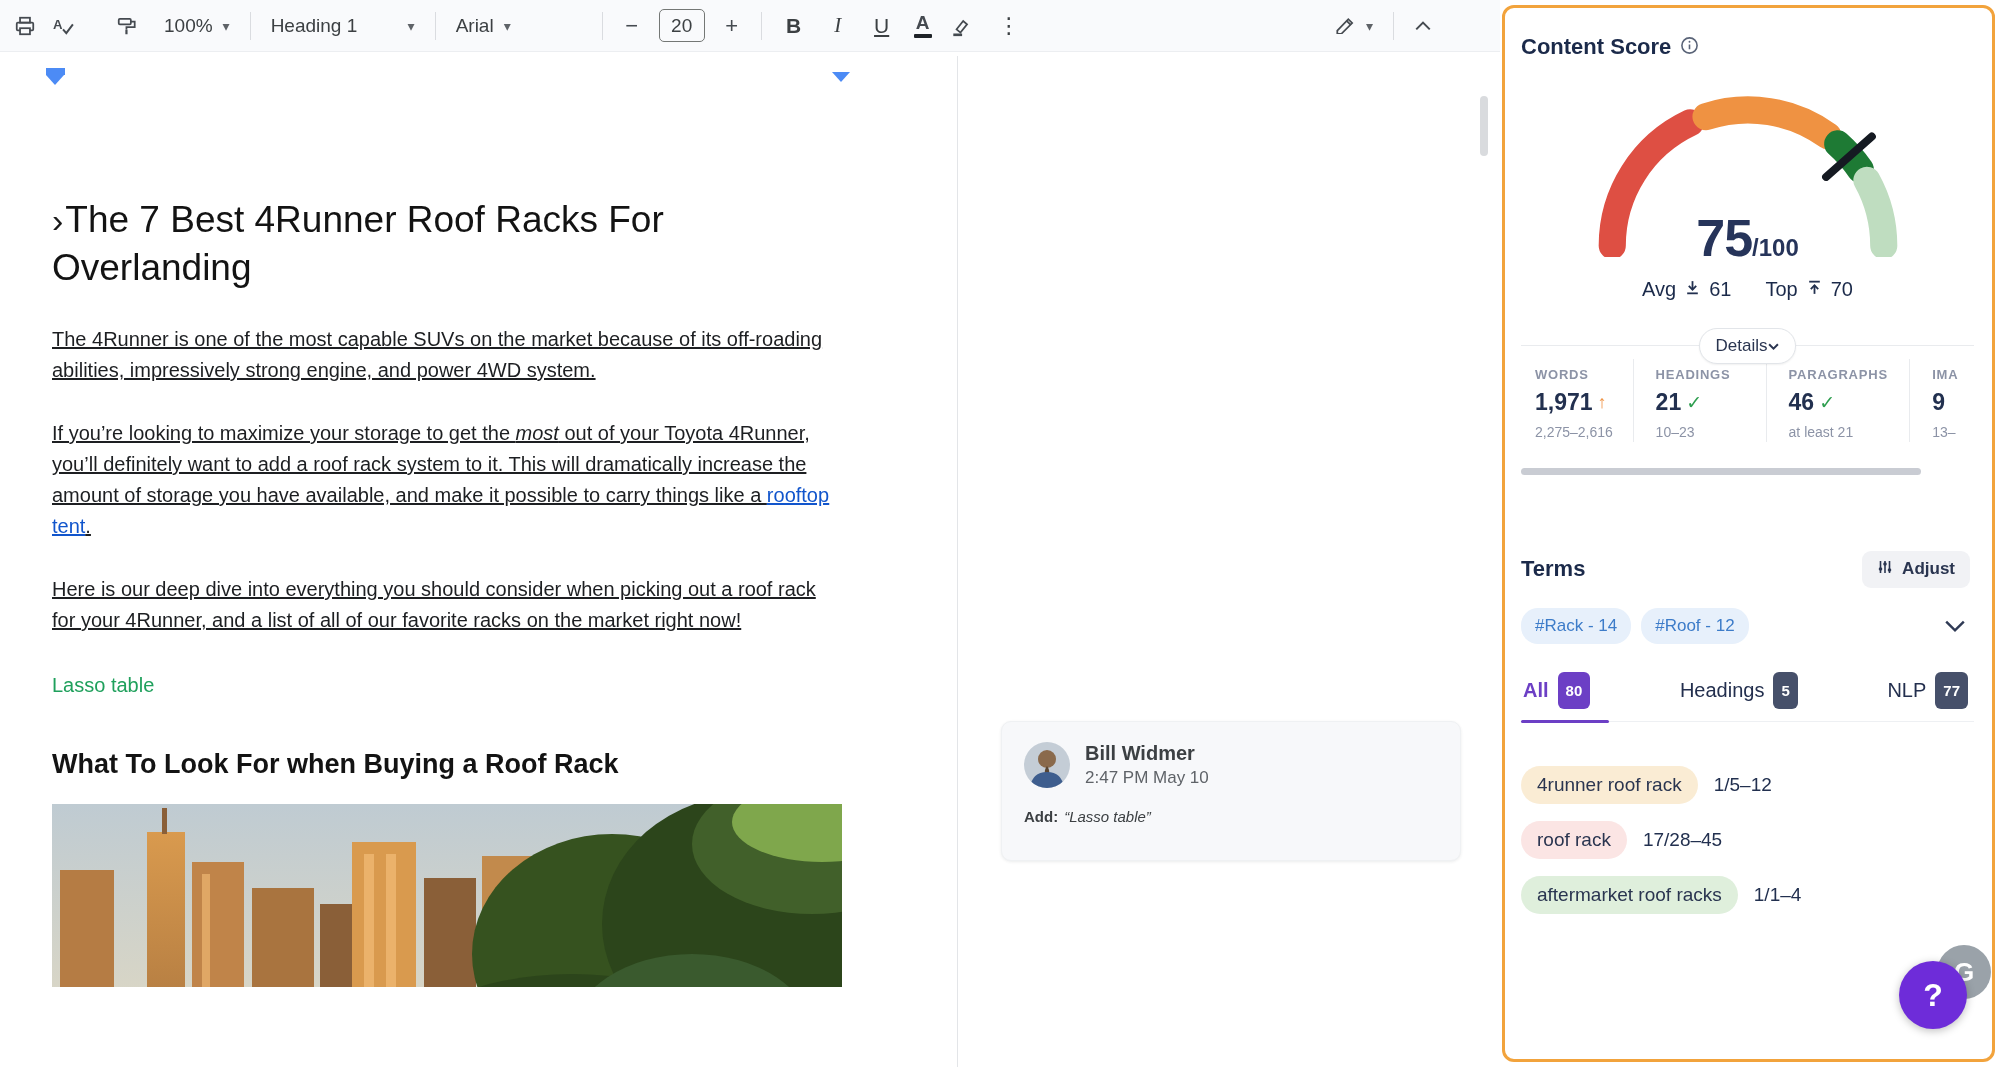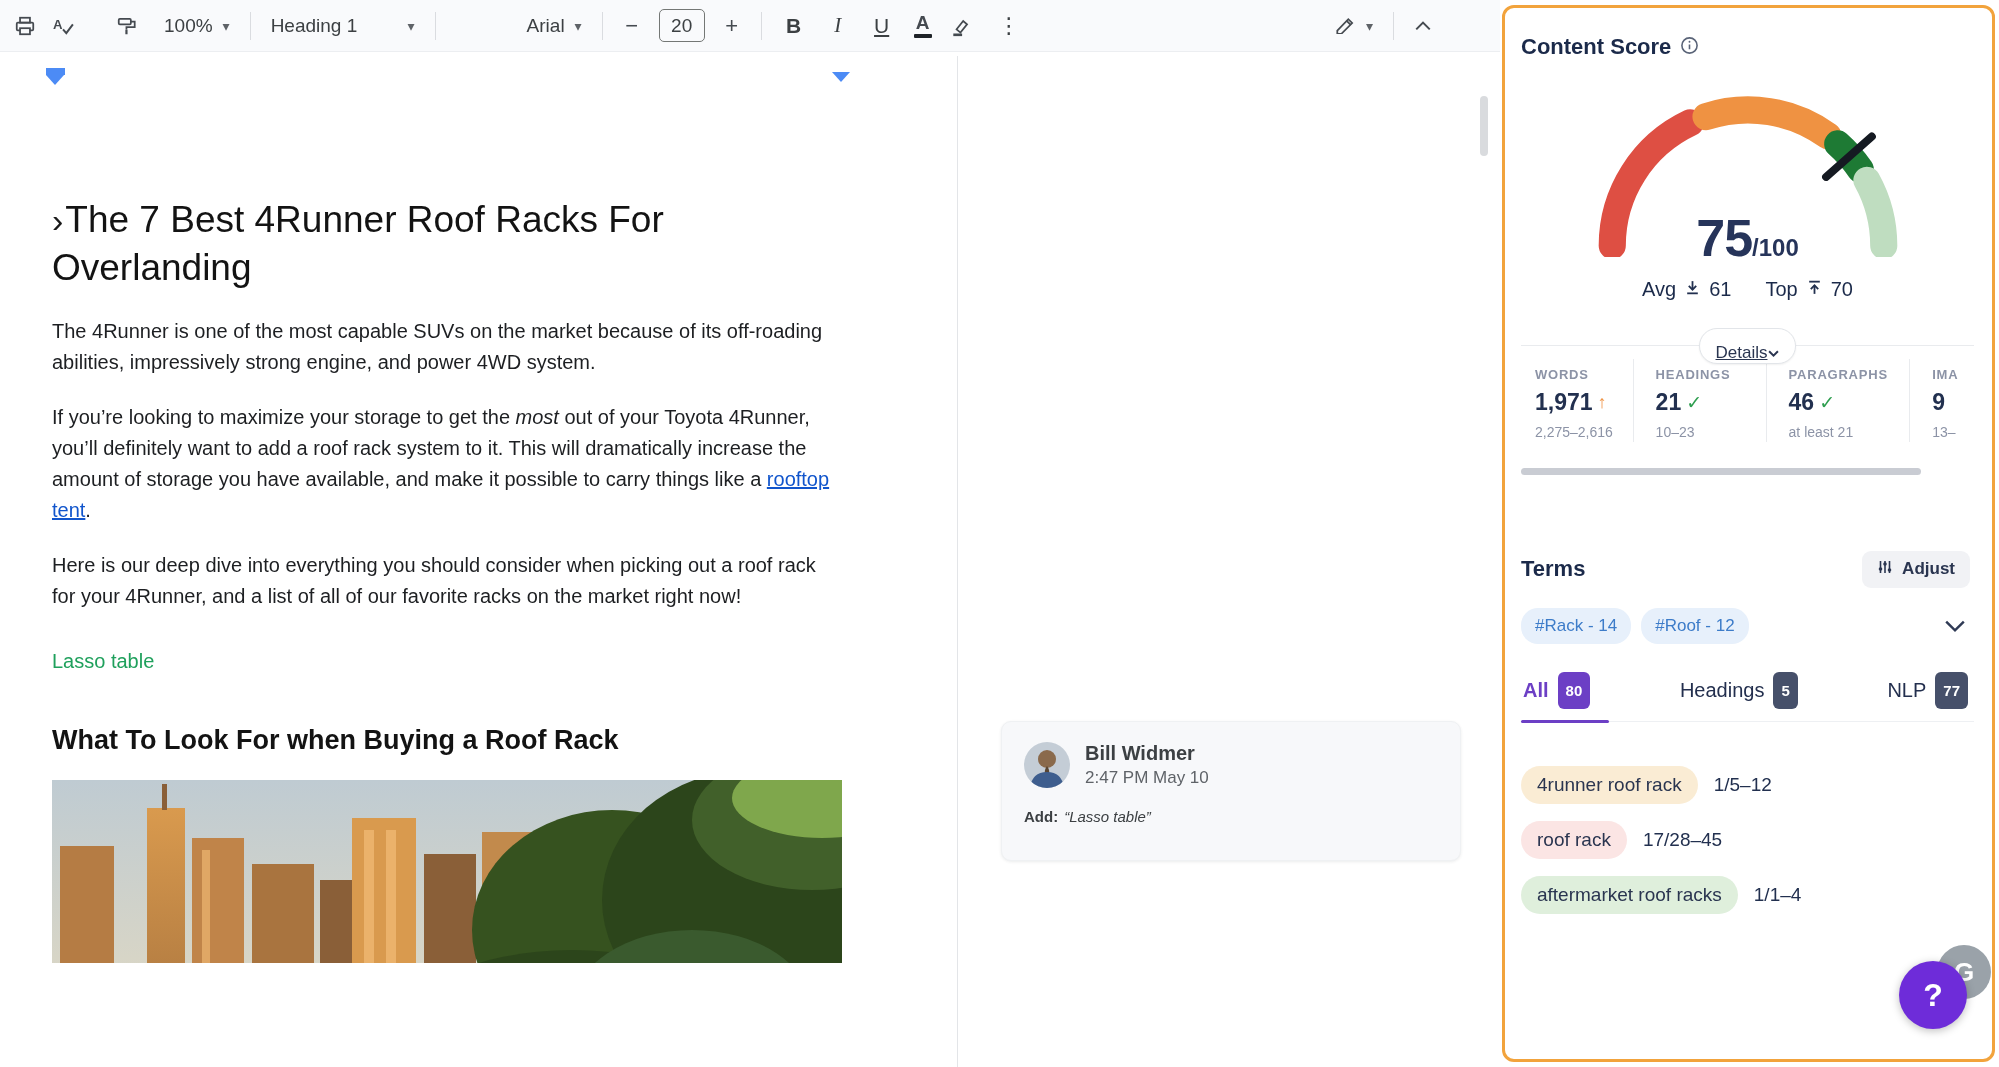--- a/index.html
+++ b/index.html
@@ -12,21 +12,21 @@
              background:#F9FAFC; border-bottom:1px solid #ECEEF1;
              display:flex; align-items:center; padding:0 58px 0 6px; color:#454A50; }
   .tbtn { display:flex; align-items:center; justify-content:center; height:38px; min-width:38px;
           border-radius:6px; cursor:pointer; color:#454A50; }
   .tbtn svg { display:block; }
   .sep { width:1px; height:28px; background:#DADCE0; margin:0 10px; flex:none; }
   .dd { display:flex; align-items:center; gap:10px; padding:0 10px; height:38px; border-radius:6px;
         font-size:19px; color:#3C4043; cursor:pointer; }
   .caret { font-size:14px; color:#5F6368; }
   .style-dd { width:164px; justify-content:space-between; }
-  .font-dd { width:146px; justify-content:flex-end; }
+  .font-dd { width:146px; justify-content:flex-start; }
   .sizebox { width:46px; height:33px; border:1px solid #747775; border-radius:5px;
              display:flex; align-items:center; justify-content:center; font-size:19px; color:#3C4043; }
   .fmt { font-size:21px; color:#3C4043; width:44px; }
   .fmt.b { font-weight:700; }
   .fmt.i { font-style:italic; font-family:"Liberation Serif",serif; }
   .fmt.u { text-decoration:underline; }
   .txtcolor { display:flex; flex-direction:column; align-items:center; line-height:1; }
   .txtcolor .A { font-size:19px; font-weight:600; }
   .txtcolor .bar { width:18px; height:4px; background:#1F2328; margin-top:2px; border-radius:1px; }
   .more { font-size:22px; color:#3C4043; }
@@ -41,21 +41,21 @@
                   border-left:9.5px solid transparent; border-right:9.5px solid transparent;
                   border-top:10px solid #4C8BF5; }
   .page-edge { position:absolute; left:957px; top:56px; width:1px; height:1011px; background:#E3E5E8; }
   .doc-scrollthumb { position:absolute; left:1480px; top:96px; width:8px; height:60px;
                      background:#D9DBDE; border-radius:4px; cursor:grab; }
 
   
   .doc { position:absolute; left:52px; top:120px; width:780px; color:#202124; }
   .doc-title { font-size:37px; font-weight:400; line-height:1.3; color:#131313; margin-top:76px; }
   .doc-title .mk { font-size:34px; margin-right:2px; color:#1A1A1A; }
-  .body-text { font-size:20px; line-height:31px; margin-top:24px; color:#1D1F22; }
+  .body-text { font-size:20px; line-height:31px; margin-top:32px; color:#1D1F22;text-decoration:underline; }
   .body-text em { font-style:italic; }
   .doc-link { color:#1155CC; text-decoration:underline; cursor:pointer; }
   .lasso { font-size:20px; line-height:31px; margin-top:34px; color:#1FA05C; }
   .doc-h2 { font-size:27px; font-weight:700; margin-top:48px; color:#131313; }
   .doc-img { margin-top:24px; width:790px; height:183px; overflow:hidden; }
   .doc-img svg { display:block; }
 
   
   .comment { position:absolute; left:1001px; top:721px; width:460px; height:140px;
              background:#F7F8FA; border:1px solid #EFF1F3; border-radius:10px;
@@ -79,22 +79,22 @@
   .score-line { position:absolute; left:0; right:0; bottom:4px; text-align:center; }
   .score-big { font-size:52px; font-weight:700; color:#26345A; letter-spacing:-1px; }
   .score-suffix { font-size:24px; font-weight:700; color:#26345A; }
   .avgtop { display:flex; justify-content:center; align-items:center; gap:34px; margin-top:6px;
             font-size:20px; color:#1B2A4A; }
   .avgtop .itm { display:flex; align-items:center; gap:8px; }
 
   .metrics-section { margin-top:44px; border-top:1px solid #E9EBEE; position:relative; padding-top:13px; }
   .details-btn { position:absolute; top:-18px; left:50%; transform:translateX(-50%);
                  background:#fff; border:1px solid #E2E5E9; border-radius:18px; height:36px;
-                 display:flex; align-items:flex-end; gap:1px; padding:0 16px; font-size:17px; color:#2A3550;
-                 box-shadow:0 1px 2px rgba(0,0,0,.06); cursor:pointer; white-space:nowrap;text-decoration:underline; }
+                 display:flex; align-items:center; gap:1px; padding:0 16px; font-size:17px; color:#2A3550;
+                 box-shadow:0 1px 2px rgba(0,0,0,.06); cursor:pointer; white-space:nowrap; }
   .metrics { display:flex;gap:8px; }
   .mcol { padding:8px 10px 0 14px; }
   .mcol.b { border-right:1px solid #E9EBEE; }
   .mc1 { width:124px; } .mc2 { width:138px; } .mc3 { width:150px; } .mc4 { width:60px; }
   .mlabel { font-size:13px; letter-spacing:.06em; color:#8C93A6; font-weight:700; }
   .mval { margin-top:7px; font-size:23px; font-weight:700; color:#22304F; display:flex; align-items:center; gap:5px; }
   .ind-up { color:#EF9242; font-size:18px; font-weight:700; }
   .ind-check { color:#2E9E4F; font-size:19px; font-weight:400; }
   .mrange { margin-top:7px; font-size:14px; line-height:1.35; color:#8C93A6; max-width:78px; overflow-wrap:anywhere; }
   .hscroll { margin-top:26px; height:7px; width:400px; background:#C9CCD3; border-radius:4px; cursor:grab; }

